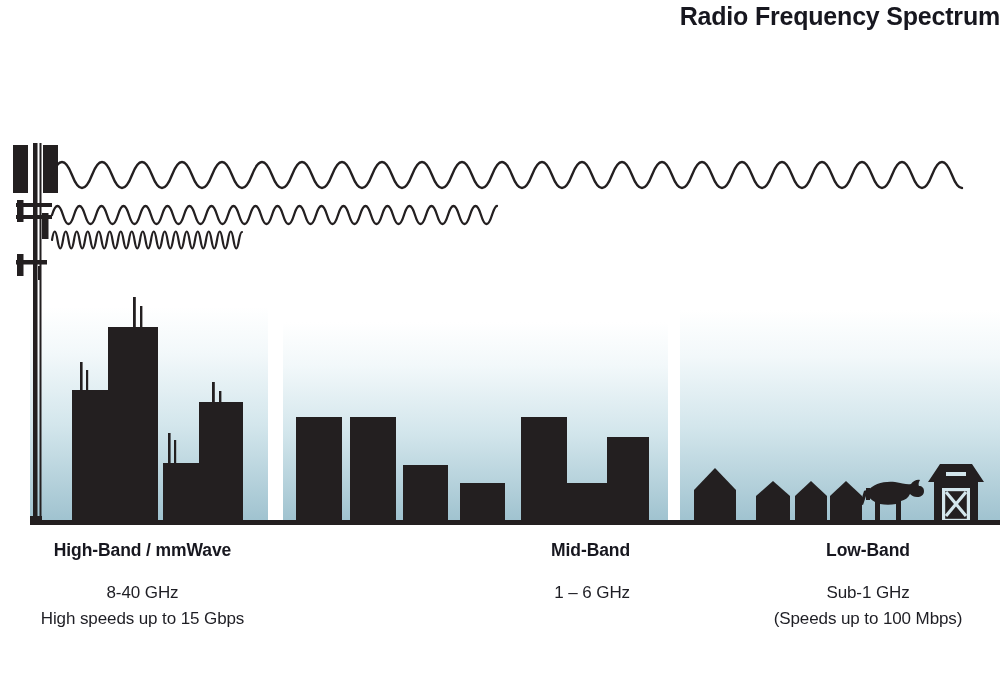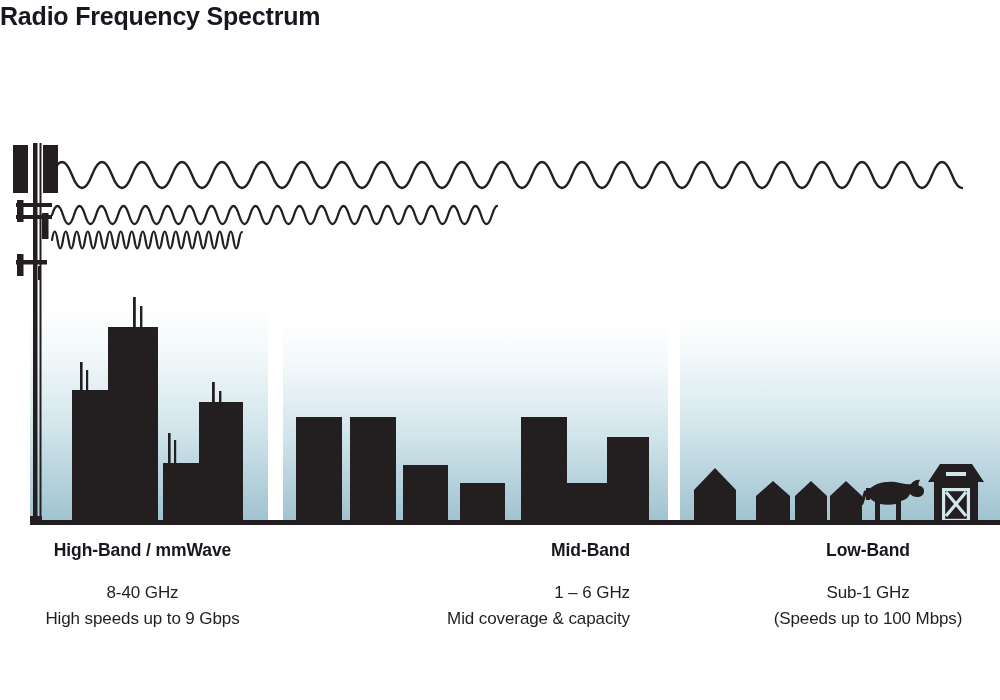--- a/index.html
+++ b/index.html
@@ -18,21 +18,21 @@
   #infographic {
     position: absolute;
     left: 0; top: 0;
     width: 1000px;
     height: 700px;
   }
   .title {
     position: absolute;
     left: 0; top: 2px;
     width: 1000px;
-    text-align: left;
+    text-align: right;
     font-size: 25px;
     font-weight: bold;
     letter-spacing: -0.2px;
     color: #17171f;
   }
   .stage {
     position: absolute;
     left: 0; top: 130px;
     width: 1000px;
     height: 400px;
@@ -209,27 +209,26 @@
 
       <rect x="30" y="390" width="970" height="5" fill="#231f20"></rect>
     </svg>
   </div>
 
   <div class="band-labels">
 
     <div class="band-block high">
       <div class="band-title">High-Band / mmWave</div>
       <div class="band-line">8-40 GHz</div>
-      <div class="band-line">High speeds up to 9 Gbps</div>
+      <div class="band-line">High speeds up to 15 Gbps</div>
     </div>
 
     <div class="band-block mid">
       <div class="band-title">Mid-Band</div>
       <div class="band-line">1 – 6 GHz</div>
-      <div class="band-line">Mid coverage &amp; capacity</div>
     </div>
 
     <div class="band-block low">
       <div class="band-title">Low-Band</div>
       <div class="band-line">Sub-1 GHz</div>
       <div class="band-line">(Speeds up to 100 Mbps)</div>
     </div>
 
   </div>
 </div>

